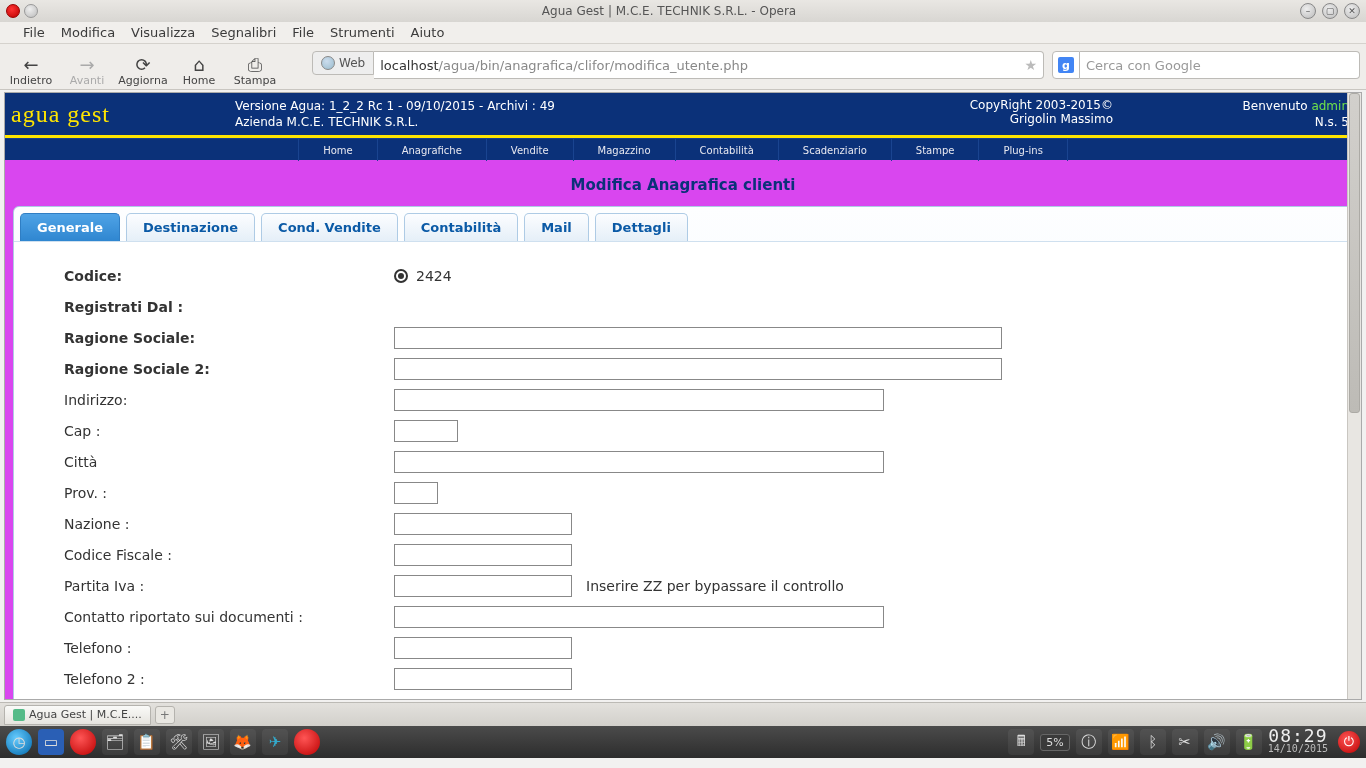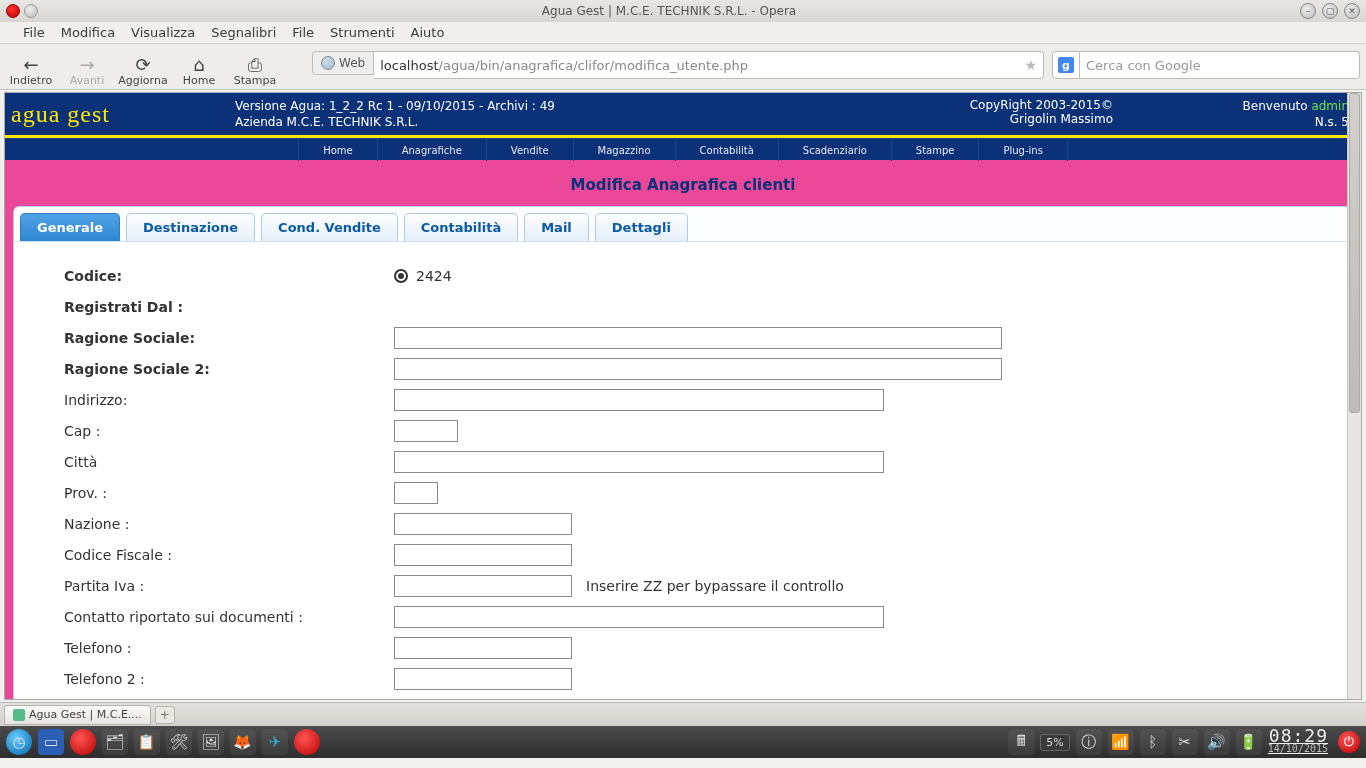--- a/index.html
+++ b/index.html
@@ -25,21 +25,21 @@
   .web-btn{display:flex;align-items:center;gap:4px;border:1px solid #bdbbb7;border-radius:4px 0 0 4px;background:#eee;padding:4px 8px;font-size:12px;color:#555;}
   .globe{width:14px;height:14px;border-radius:7px;border:1px solid #888;background:radial-gradient(circle at 40% 35%,#cde,#9bc);}
   .addrbar{flex:1;height:28px;border:1px solid #bdbbb7;border-left:none;border-radius:0 4px 4px 0;background:#fff;display:flex;align-items:center;padding:0 6px;font-size:13px;color:#888;}
   .addrbar .host{color:#333;}
   .star{margin-left:auto;color:#bbb;font-size:14px;}
   .gbox{width:28px;height:28px;margin-left:8px;border:1px solid #bdbbb7;border-radius:4px 0 0 4px;background:#fff;display:flex;align-items:center;justify-content:center;}
   .g-icon{width:16px;height:16px;background:#4285F4;color:#fff;font-weight:bold;font-size:11px;display:flex;align-items:center;justify-content:center;border-radius:2px;}
   .searchbar{width:280px;height:28px;border:1px solid #bdbbb7;border-left:none;border-radius:0 4px 4px 0;background:#fff;padding:0 6px;font-size:13px;color:#999;display:flex;align-items:center;}
 
   
-  .viewport{height:608px;background:#ec4899;border:1px solid #aaa;margin:2px 4px;overflow:auto;position:relative;}
+  .viewport{height:608px;background:#d946ef;border:1px solid #aaa;margin:2px 4px;overflow:auto;position:relative;}
   .vp-inner{padding:0;}
   .app-header{background:#0b3179;color:#fff;display:flex;align-items:stretch;height:42px;border-top:1px solid #0b3179;}
   .logo-box{width:220px;background:#0b3179;display:flex;align-items:center;padding-left:6px;}
   .logo-text{font-family:"Comic Sans MS",cursive;color:#ffe500;font-size:24px;letter-spacing:1px;}
   .hdr-mid{flex:1;padding:4px 10px;font-size:12px;line-height:16px;}
   .hdr-right{width:240px;text-align:right;padding:4px 12px;font-size:12px;line-height:16px;}
   .hdr-right .admin{color:#6fe24a;}
   .yellow-top{height:3px;background:#ffe500;}
 
   .app-nav{background:#0b3179;height:22px;display:flex;justify-content:center;border-top:1px solid #163f8c;}
@@ -72,21 +72,21 @@
   .tabstrip{height:24px;background:linear-gradient(#e3e1dd,#d2d0cb);display:flex;align-items:center;padding:0 4px;border-top:1px solid #bcbab5;}
   .wtab{height:20px;border:1px solid #b5b3ae;border-radius:3px 3px 0 0;background:linear-gradient(#fafaf8,#e6e4df);display:flex;align-items:center;padding:0 8px;font-size:11px;color:#444;gap:4px;}
   .wtab .wico{width:12px;height:12px;background:#5b8;display:inline-block;border-radius:2px;}
   .newtab{width:20px;height:18px;margin-left:4px;border:1px solid #b5b3ae;border-radius:3px;background:#e9e7e2;display:flex;align-items:center;justify-content:center;color:#777;font-size:12px;}
 
   
   .taskbar{height:32px;background:linear-gradient(#4b4b4b,#2d2d2d);display:flex;align-items:center;padding:0 6px;gap:6px;color:#ddd;}
   .tb-ico{width:26px;height:26px;border-radius:4px;background:rgba(255,255,255,0.06);display:flex;align-items:center;justify-content:center;font-size:15px;}
   .tb-ico.round{border-radius:50%;}
   .tb-spacer{flex:1;}
-  .tb-clock{text-align:right;line-height:13px;font-size:18px;color:#eee;font-family:monospace;letter-spacing:1px;text-decoration:underline;}
+  .tb-clock{text-align:center;line-height:13px;font-size:18px;color:#eee;font-family:monospace;letter-spacing:1px;}
   .tb-date{font-size:10px;color:#bbb;letter-spacing:0;}
   .battery{display:flex;align-items:center;gap:4px;font-size:11px;color:#ddd;border:1px solid #666;border-radius:3px;padding:1px 5px;background:#3a3a3a;}
   .power{width:22px;height:22px;border-radius:11px;background:radial-gradient(circle at 40% 35%,#f55,#b00);display:flex;align-items:center;justify-content:center;color:#fff;font-size:13px;margin-left:4px;}
 </style>
 </head>
 <body>
 
 <div class="os-titlebar">
   <span class="opera-o"></span>
   <span class="os-gray-dot"></span>

